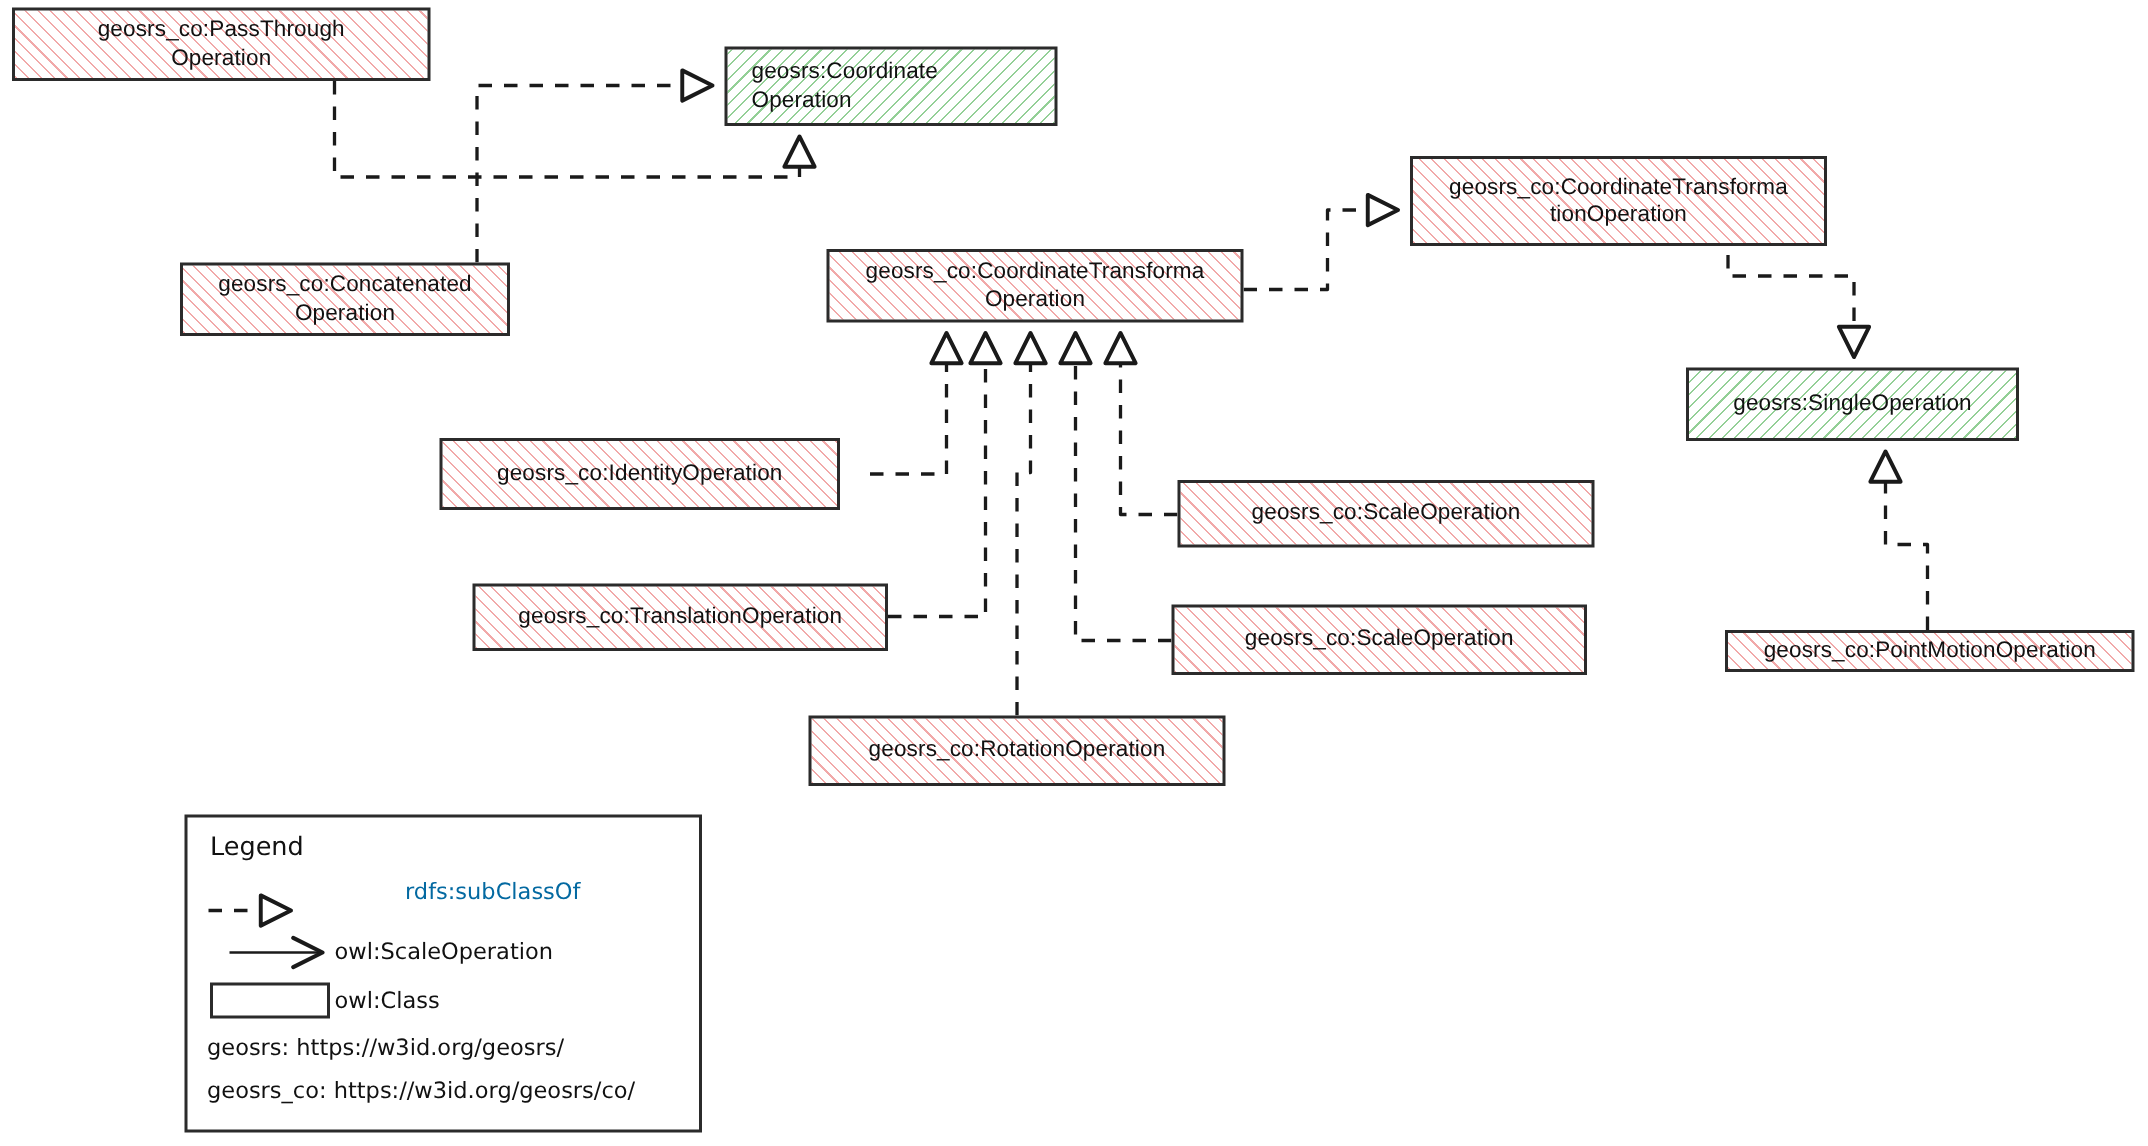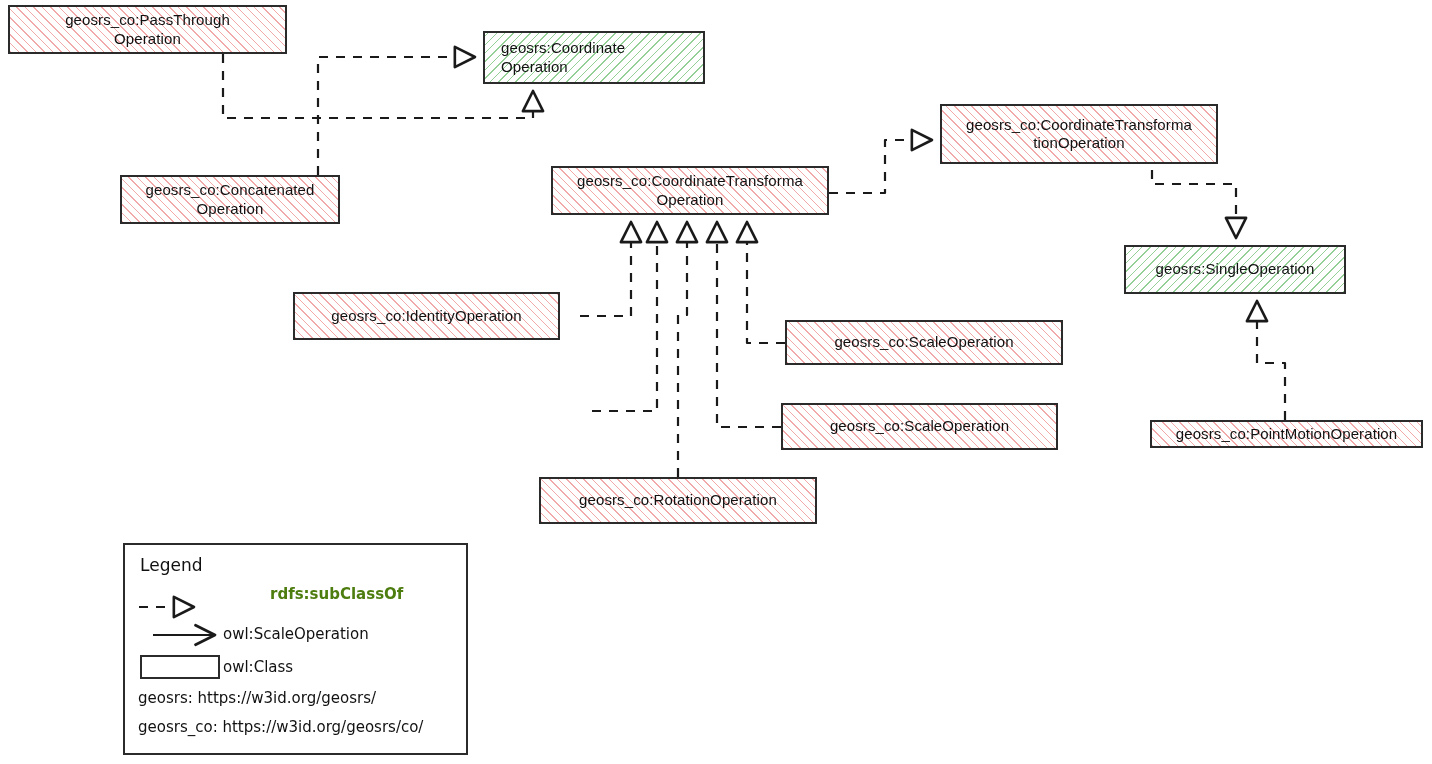--- a/index.html
+++ b/index.html
@@ -88,22 +88,21 @@
     left: 15px;
     top: 10px;
     font-size: 17px;
     color: #111;
   }
   .legend-sub-label {
     position: absolute;
     left: 145px;
     top: 40px;
     font-size: 15px;
-    color: #4d7c0f;
-    font-weight: bold;
+    color: #0369a1;
   }
   .legend-prop-label {
     position: absolute;
     left: 98px;
     top: 80px;
     font-size: 15px;
     color: #111;
   }
   .legend-class-label {
     position: absolute;
@@ -205,20 +204,23 @@
   </div>
 
   <div class="node hatch-pink" style="left:293px; top:292px; width:267px; height:48px;">
     <span class="node-label">geosrs_co:IdentityOperation</span>
   </div>
 
   <div class="node hatch-pink" style="left:785px; top:320px; width:278px; height:45px;">
     <span class="node-label">geosrs_co:ScaleOperation</span>
   </div>
 
+  <div class="node hatch-pink" style="left:315px; top:389px; width:277px; height:45px;">
+    <span class="node-label">geosrs_co:TranslationOperation</span>
+  </div>
 
   <div class="node hatch-pink" style="left:781px; top:403px; width:277px; height:47px;">
     <span class="node-label">geosrs_co:ScaleOperation</span>
   </div>
 
   <div class="node hatch-pink" style="left:1150px; top:420px; width:273px; height:28px;">
     <span class="node-label">geosrs_co:PointMotionOperation</span>
   </div>
 
   <div class="node hatch-pink" style="left:539px; top:477px; width:278px; height:47px;">

